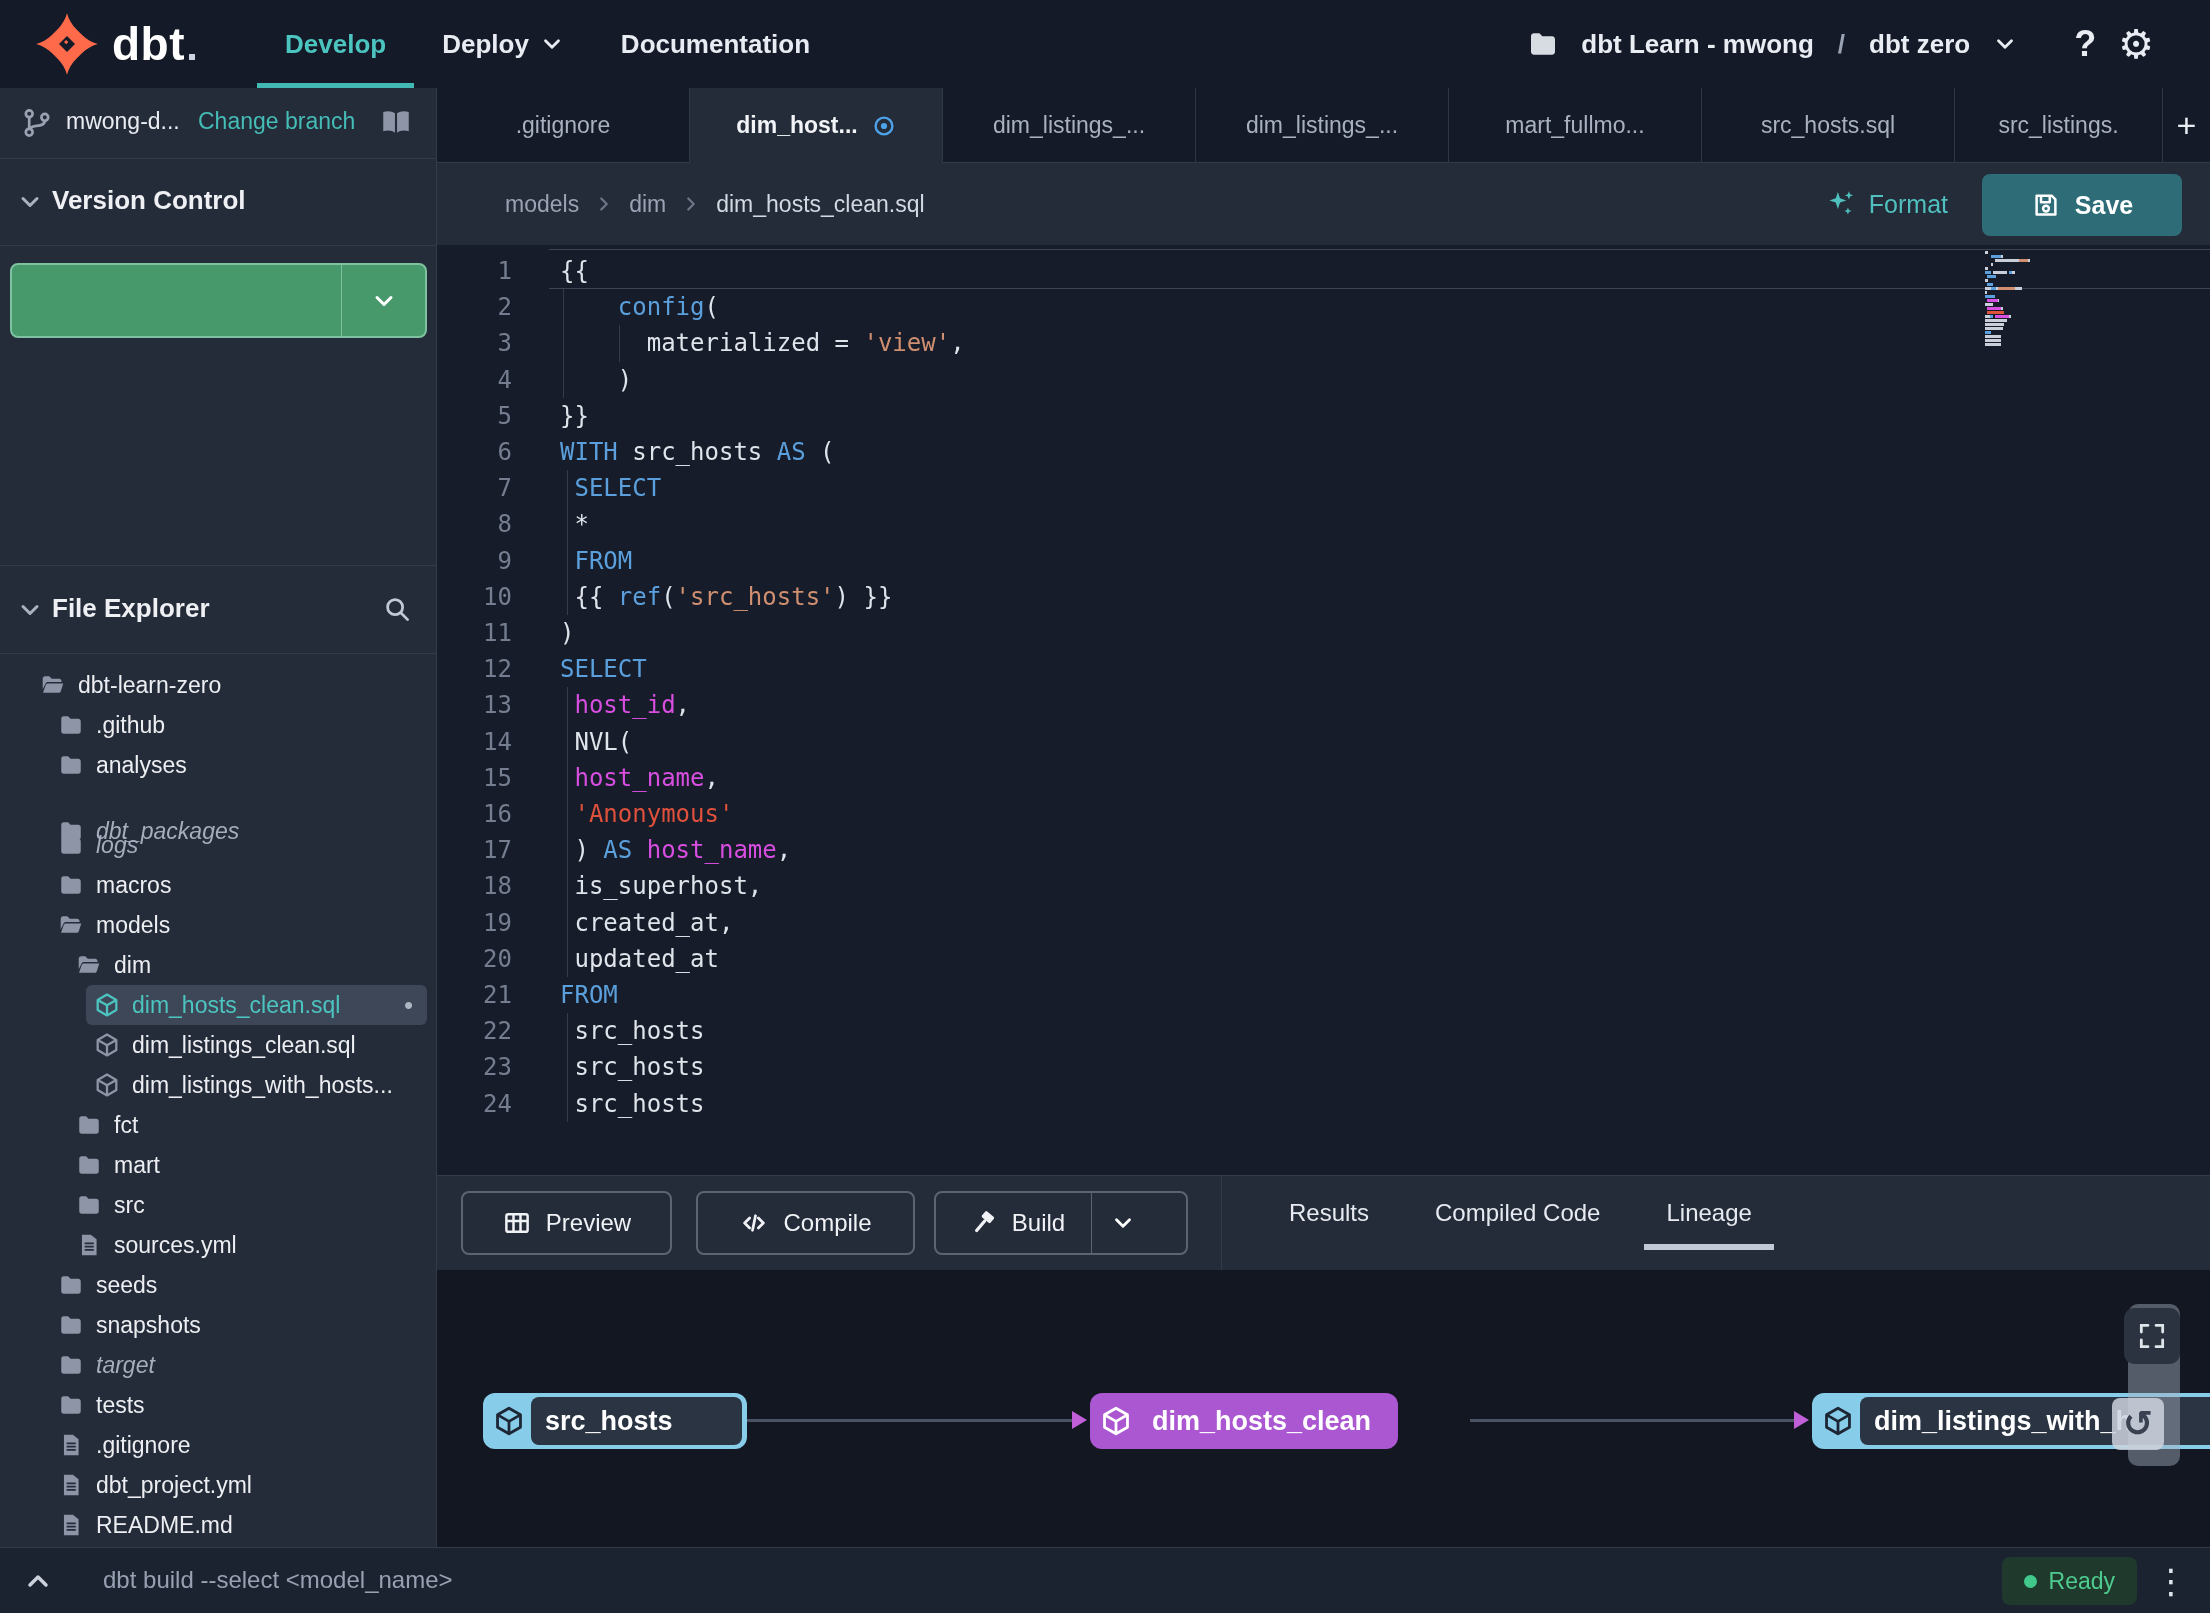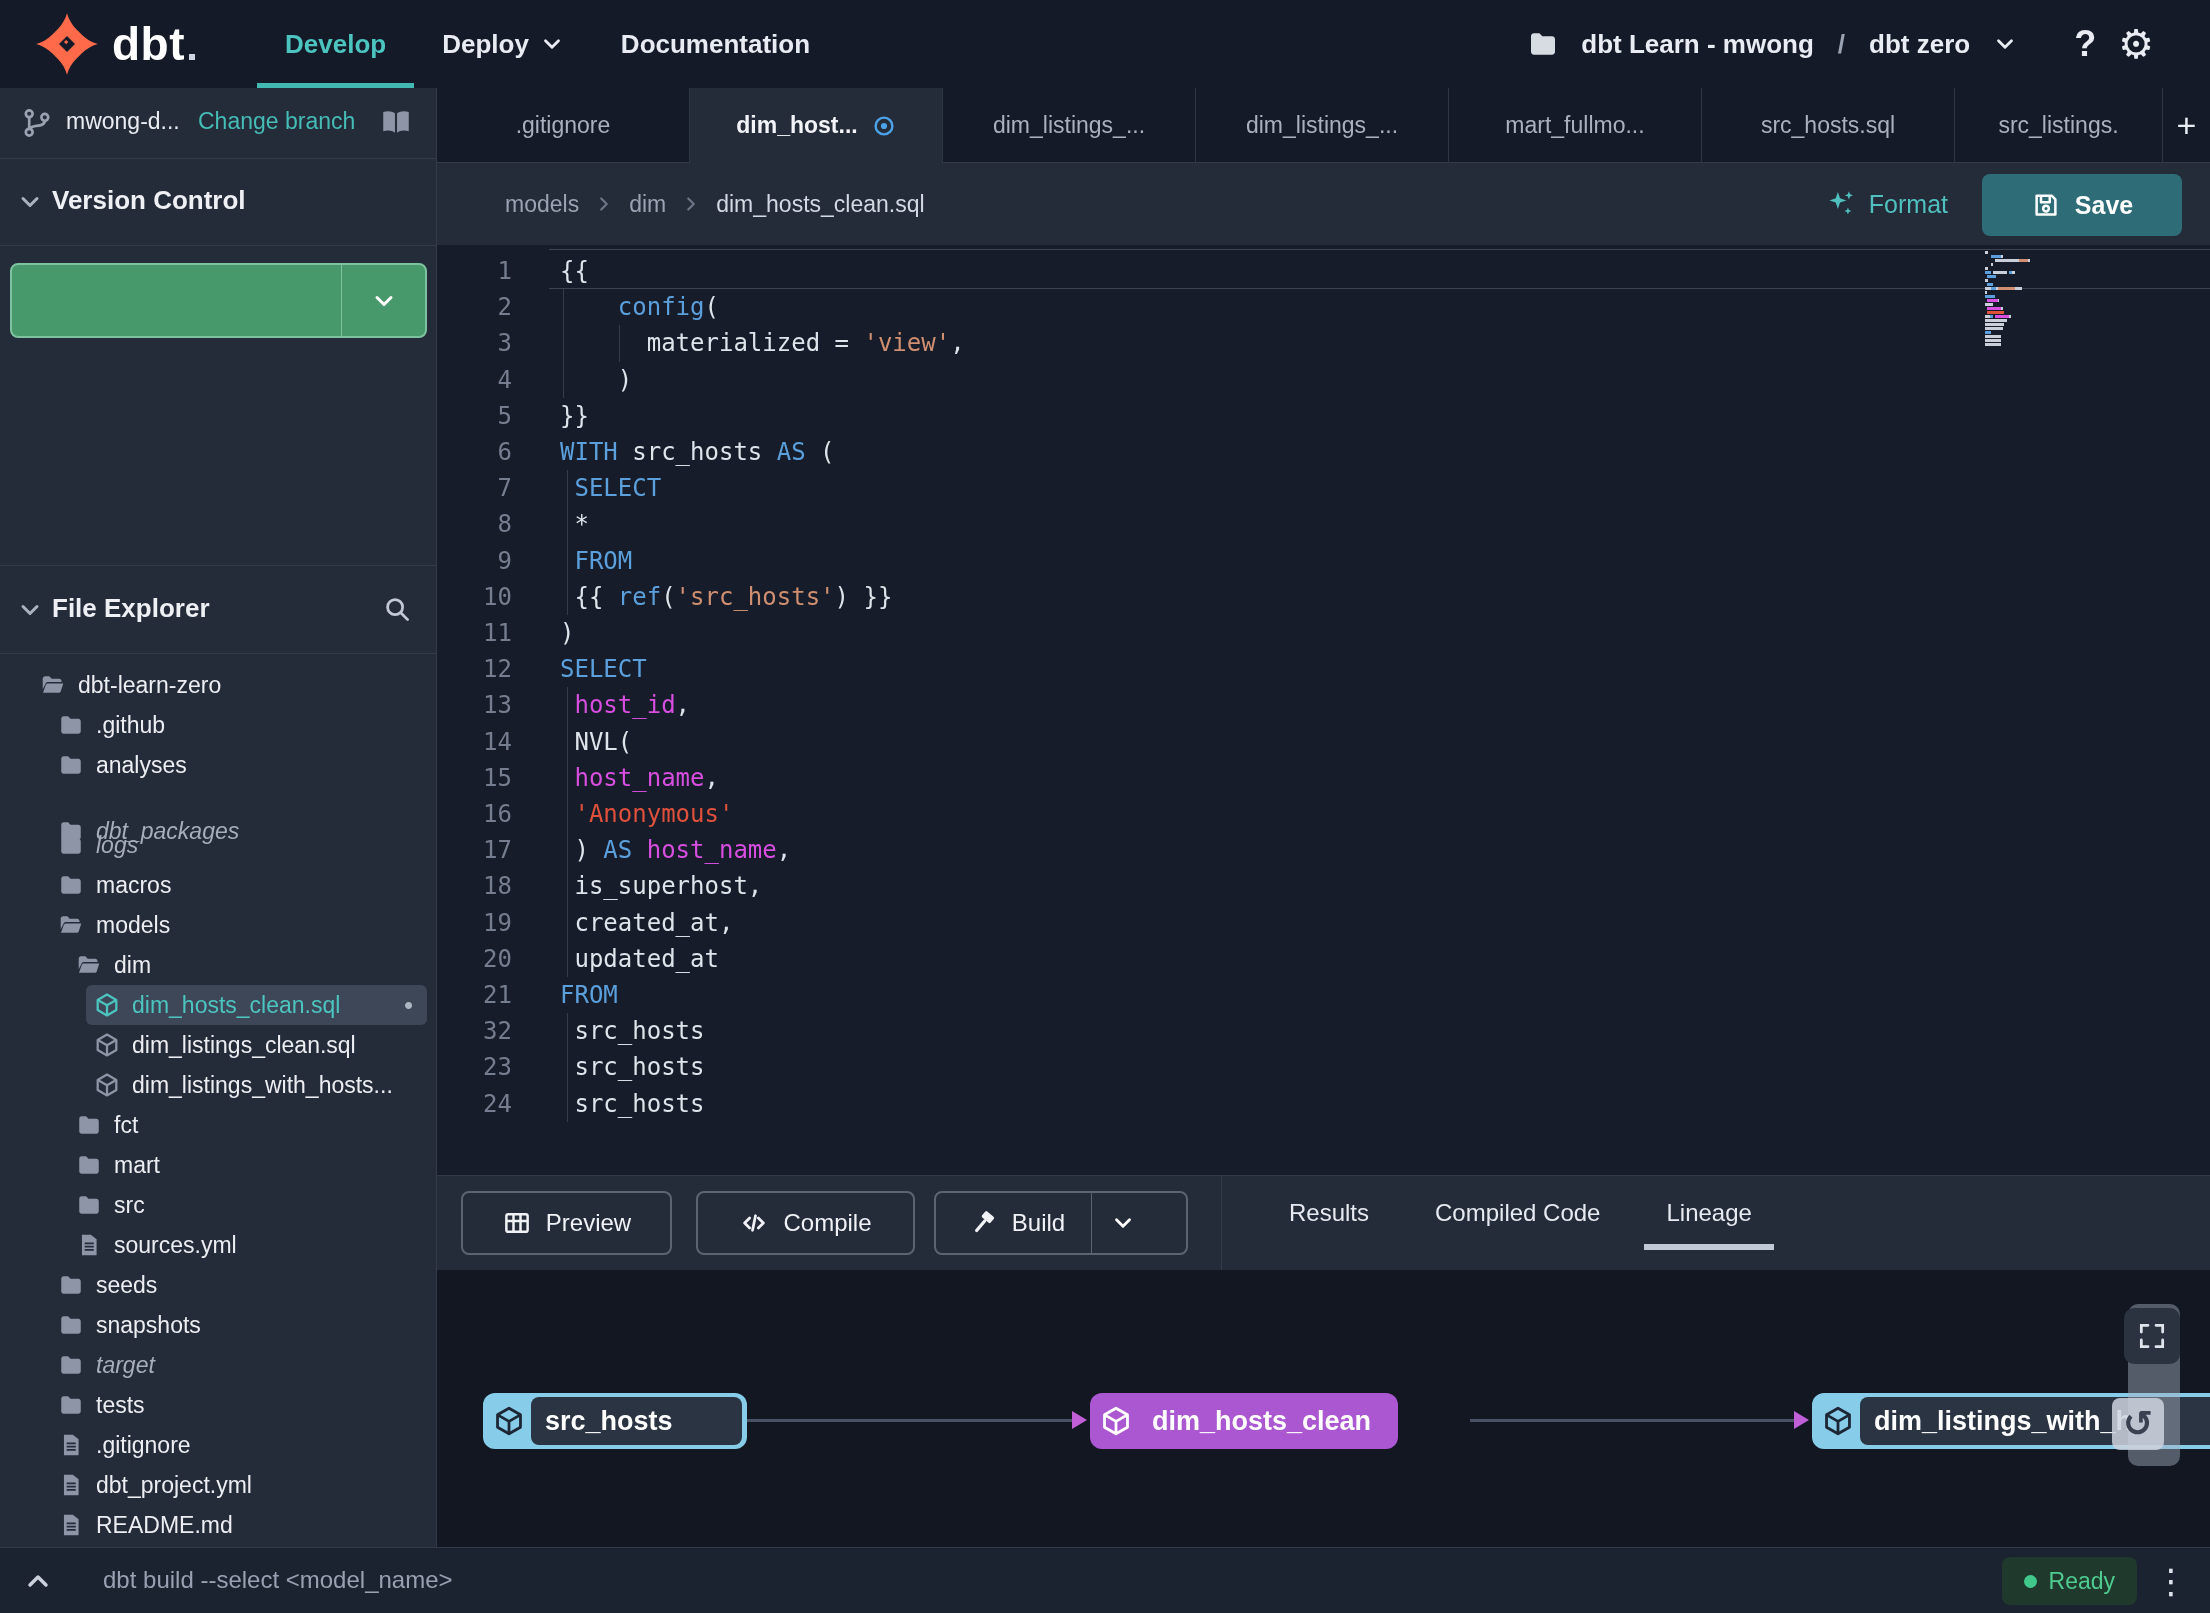--- a/index.html
+++ b/index.html
@@ -599,21 +599,21 @@
     </div>
     <div class="code-row" style="top: 695.8px;">
       <span class="ln">20</span>
       <span class="ct"><span class="tk-p"> updated_at</span></span>
     </div>
     <div class="code-row" style="top: 732px;">
       <span class="ln">21</span>
       <span class="ct"><span class="tk-k">FROM</span></span>
     </div>
     <div class="code-row" style="top: 768.2px;">
-      <span class="ln">32</span>
+      <span class="ln">22</span>
       <span class="ct"><span class="tk-p"> src_hosts</span></span>
     </div>
     <div class="code-row" style="top: 804.4px;">
       <span class="ln">23</span>
       <span class="ct"><span class="tk-p"> src_hosts</span></span>
     </div>
     <div class="code-row" style="top: 840.6px;">
       <span class="ln">24</span>
       <span class="ct"><span class="tk-p"> src_hosts</span></span>
     </div>

